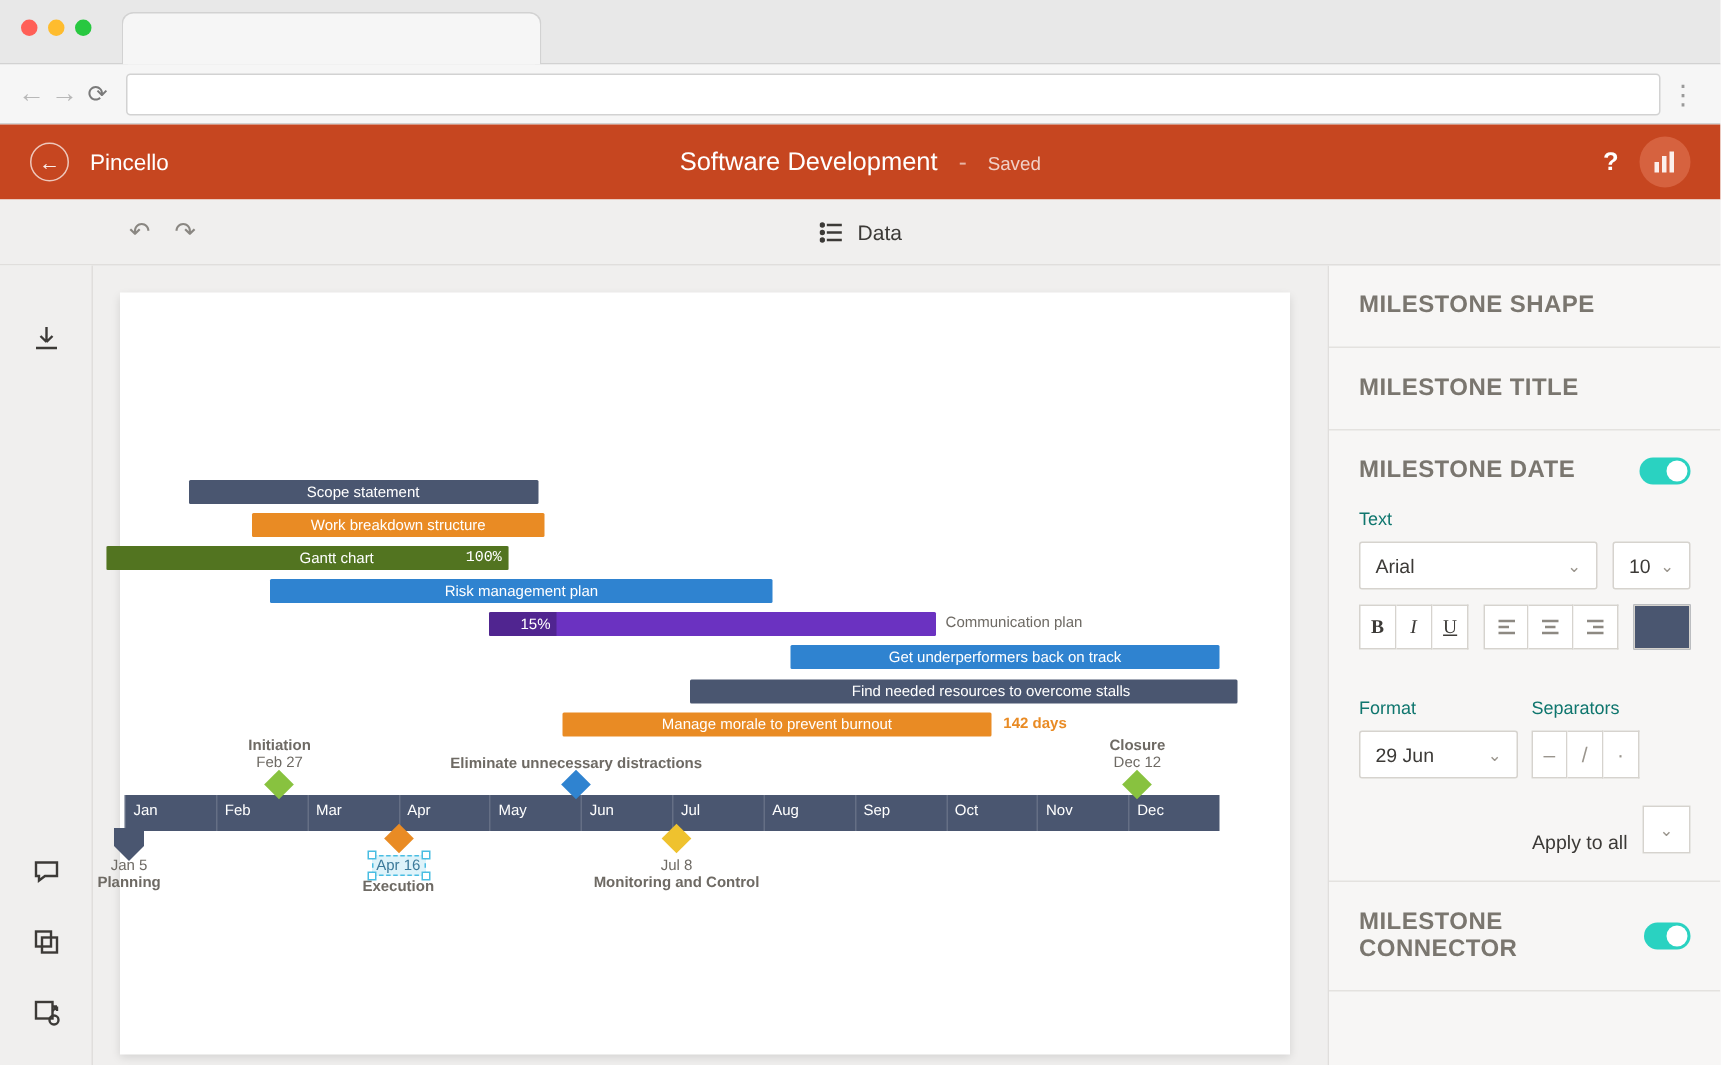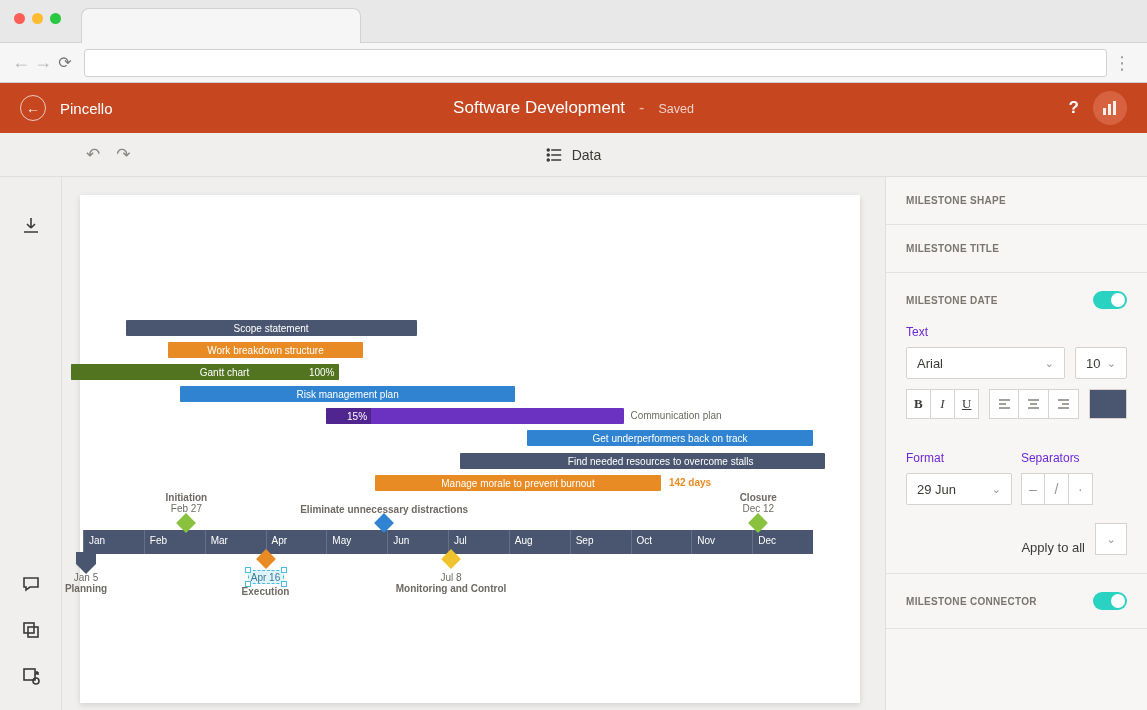--- a/index.html
+++ b/index.html
@@ -48,26 +48,26 @@
   .left-rail .rail-bottom { position: absolute; bottom: 20px; display: flex; flex-direction: column; gap: 22px; align-items: center; }
   .left-rail .rail-bottom span { cursor: pointer; color: #3c3a37; }
   .rail-icon svg { width: 20px; height: 20px; fill: none; stroke: #3c3a37; stroke-width: 1.6; }
 
   .canvas-area { flex: 1; background: #f0efee; padding: 18px 0 0 18px; overflow: hidden; }
   .canvas { width: 780px; height: 508px; background: #fff; box-shadow: 0 2px 6px rgba(0,0,0,0.12); position: relative; }
 
   
   .right-panel { width: 262px; background: #f7f6f5; border-left: 1px solid #e0dedc; overflow-y: auto; }
   .panel-section { padding: 18px 20px; border-bottom: 1px solid #e4e2df; }
-  .panel-header { font-size: 10px; font-weight: 700; color: #7a766f; letter-spacing: 0.3px; }
+  .panel-header { font-size: 16px; font-weight: 700; color: #7a766f; letter-spacing: 0.3px; }
   .panel-header.collapsed { cursor: pointer; }
   .panel-row { display: flex; align-items: center; justify-content: space-between; }
   .toggle { width: 34px; height: 18px; border-radius: 10px; background: #2ad2c1; position: relative; cursor: pointer; }
   .toggle::after { content:""; position: absolute; right: 2px; top: 2px; width: 14px; height: 14px; background: #fff; border-radius: 50%; }
-  .sub-label { font-size: 12px; color: #6d28d9; margin: 16px 0 8px; }
+  .sub-label { font-size: 12px; color: #0f766e; margin: 16px 0 8px; }
   .ctrl-row { display: flex; gap: 10px; }
   .select { height: 32px; background: #fff; border: 1px solid #d6d3ce; border-radius: 2px; display: flex; align-items: center; justify-content: space-between; padding: 0 10px; font-size: 13px; color: #3c3a37; cursor: pointer; }
   .select.font { flex: 1; }
   .select.size { width: 52px; }
   .chev { color: #9a958d; font-size: 11px; }
   .format-bar { display: flex; margin-top: 10px; gap: 0; }
   .fmt-btn { width: 30px; height: 30px; border: 1px solid #d6d3ce; background: #fff; display: flex; align-items: center; justify-content: center; font-size: 13px; color: #3c3a37; cursor: pointer; font-family: Georgia, serif; }
   .fmt-btn + .fmt-btn { border-left: none; }
   .fmt-btn.bold { font-weight: 700; }
   .fmt-btn.italic { font-style: italic; }
@@ -207,24 +207,24 @@
             <div class="axis-label" style="left: 431.833px;">Aug</div>
             <div class="axis-tick" style="left: 486.667px;"></div>
             <div class="axis-label" style="left: 492.667px;">Sep</div>
             <div class="axis-tick" style="left: 547.5px;"></div>
             <div class="axis-label" style="left: 553.5px;">Oct</div>
             <div class="axis-tick" style="left: 608.333px;"></div>
             <div class="axis-label" style="left: 614.333px;">Nov</div>
             <div class="axis-tick" style="left: 669.167px;"></div>
             <div class="axis-label" style="left: 675.167px;">Dec</div>
           </div>
-          <div class="bar" style="left: 45.5833px; top: 125px; width: 291px; background: rgb(74, 86, 112);">Scope statement</div>
+          <div class="bar" style="left: 45.5833px; top: 125px; width: 233px; background: rgb(74, 86, 112);">Scope statement</div>
           <div class="bar" style="left: 88.1667px; top: 147px; width: 194.667px; background: rgb(233, 139, 36);">Work breakdown structure</div>
           <div class="bar" style="left: -9.16667px; top: 169px; width: 267.667px; background: rgb(110, 155, 43);">
-            <div class="pct-inside" style="width: 100%; background: rgba(0, 0, 0, 0.25); color: rgb(255, 255, 255);">100%</div>
+            <div class="pct-inside" style="width: 100%; background: rgba(0, 0, 0, 0.25); color: rgb(255, 255, 255); font-family: Liberation Mono, monospace;">100%</div>
             <span style="position: absolute; left: 50%; transform: translateX(-10%);">Gantt chart</span>
           </div>
           <div class="bar" style="left: 100.333px; top: 191px; width: 334.583px; background: rgb(47, 131, 208);">Risk management plan</div>
           <div class="bar" style="left: 246.333px; top: 213px; width: 298.083px; background: rgb(107, 50, 193);">
             <div class="pct-inside" style="width: 15%; background: rgba(0, 0, 0, 0.25); color: rgb(255, 255, 255);">15%</div>
           </div>
           <div class="bar-label-out" style="left: 550.417px; top: 215px;">Communication plan</div>
           <div class="bar" style="left: 447.083px; top: 235px; width: 285.917px; background: rgb(47, 131, 208);">Get underperformers back on track</div>
           <div class="bar" style="left: 380.167px; top: 258px; width: 365px; background: rgb(74, 86, 112); padding-left: 36px;">Find needed resources to overcome stalls</div>
           <div class="bar" style="left: 295px; top: 280px; width: 285.917px; background: rgb(233, 139, 36);">Manage morale to prevent burnout</div>

